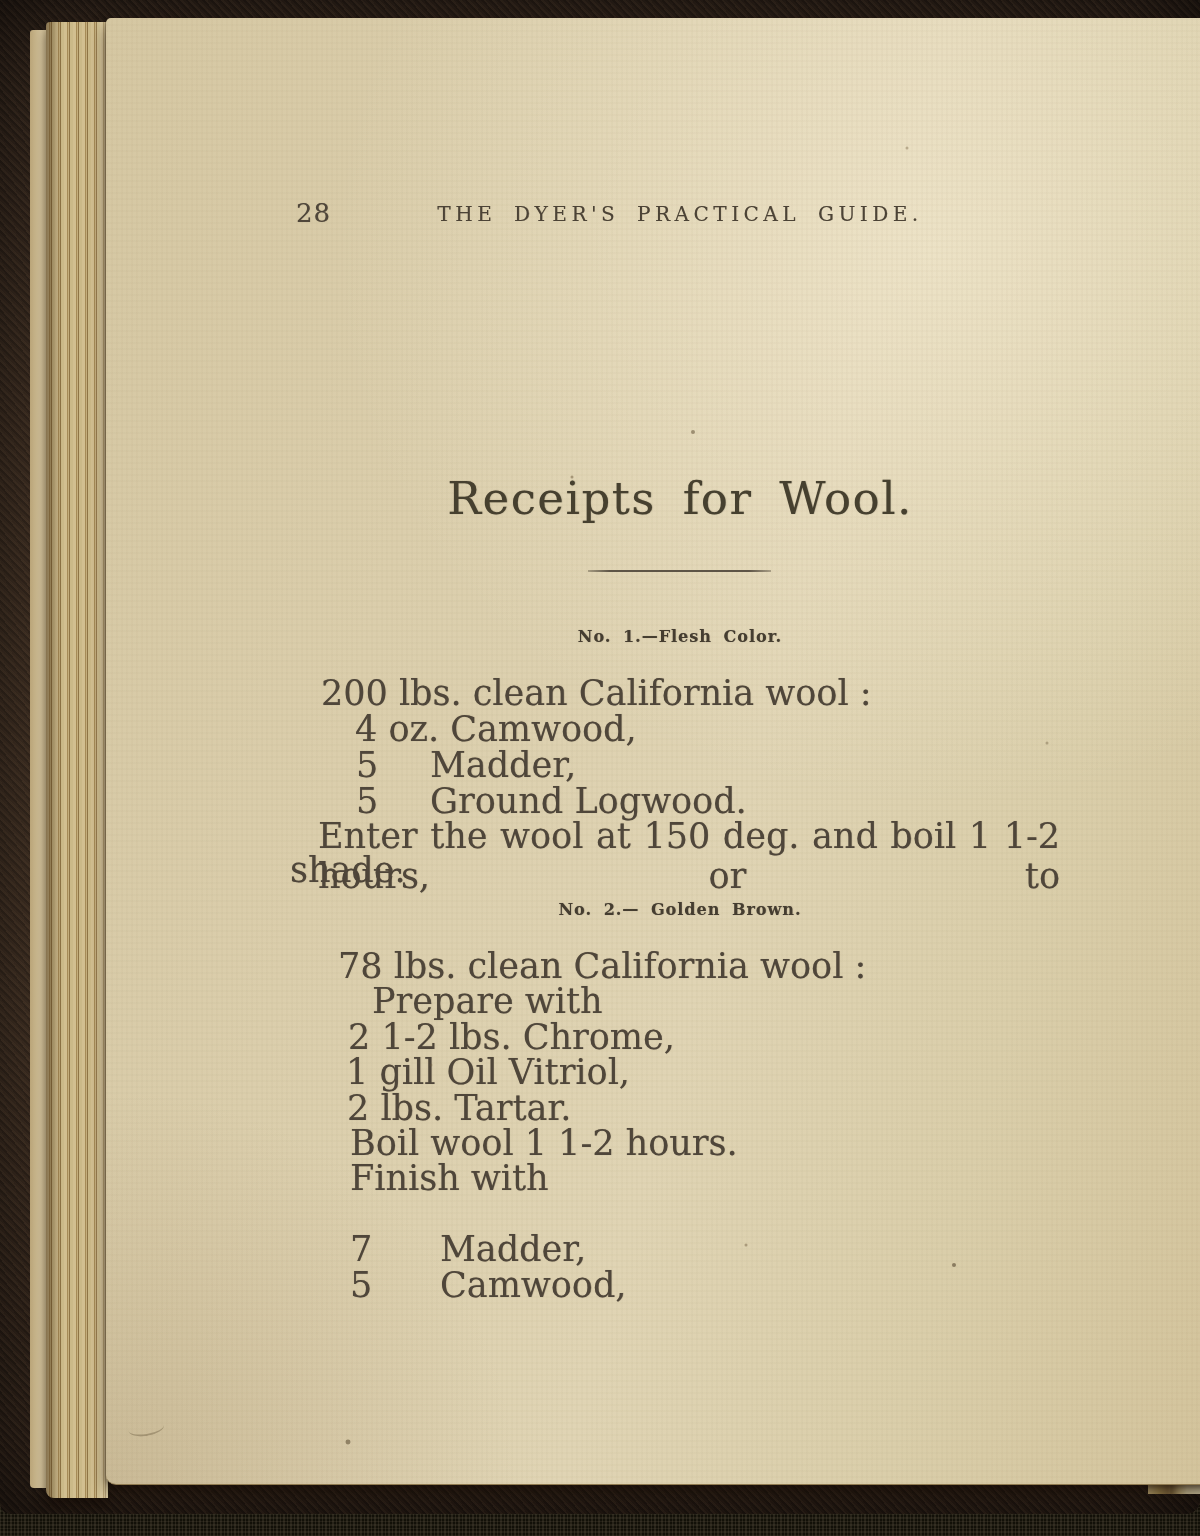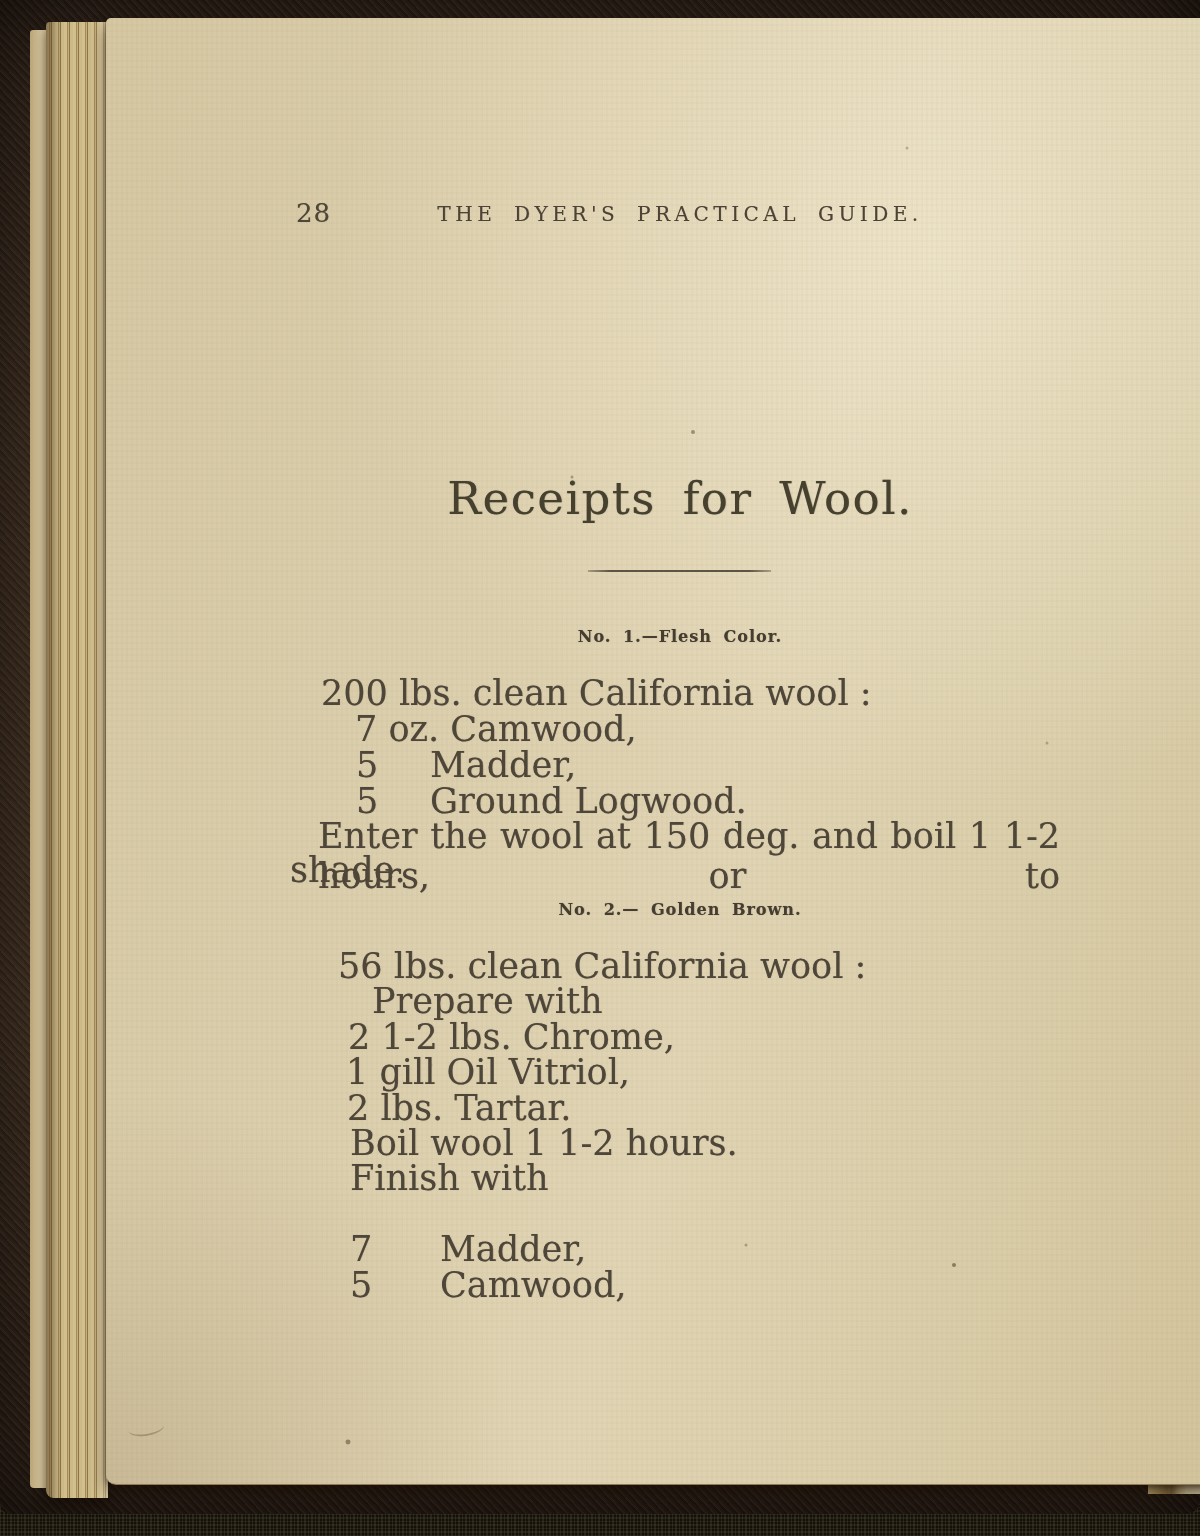--- a/index.html
+++ b/index.html
@@ -136,28 +136,28 @@
 
   <div class="page">
     <div class="folio">28</div>
     <div class="running-head">THE DYER'S PRACTICAL GUIDE.</div>
 
     <div class="title">Receipts for Wool.</div>
     <div class="rule"></div>
 
     <div class="rec-head h1">No. 1.—Flesh Color.</div>
     <div class="line" style="left:215px;top:655px;">200 lbs. clean California wool :</div>
-    <div class="line" style="left:249px;top:691px;">7 oz. Camwood,</div>
+    <div class="line" style="left:249px;top:691px;">4 oz. Camwood,</div>
     <div class="line" style="left:250px;top:727px;"><span class="qcol1">5</span><span>Madder,</span></div>
     <div class="line" style="left:250px;top:763px;"><span class="qcol1">5</span><span>Ground Logwood.</span></div>
     <div class="line just" style="left:212px;top:798px;width:742px;">Enter the wool at 150 deg. and boil 1 1-2 hours, or to</div>
     <div class="line" style="left:184px;top:832px;">shade.</div>
 
     <div class="rec-head h2">No. 2.— Golden Brown.</div>
-    <div class="line" style="left:232px;top:928px;">56 lbs. clean California wool :</div>
+    <div class="line" style="left:232px;top:928px;">78 lbs. clean California wool :</div>
     <div class="line" style="left:246px;top:963px;margin-left:20px;">Prepare with</div>
     <div class="line" style="left:242px;top:999px;">2 1-2 lbs. Chrome,</div>
     <div class="line" style="left:240px;top:1034px;">1 gill Oil Vitriol,</div>
     <div class="line" style="left:241px;top:1070px;">2 lbs. Tartar.</div>
     <div class="line" style="left:244px;top:1105px;">Boil wool 1 1-2 hours.</div>
     <div class="line" style="left:244px;top:1140px;">Finish with</div>
     <div class="line" style="left:244px;top:1211px;"><span class="qcol2">7</span><span>Madder,</span></div>
     <div class="line" style="left:244px;top:1247px;"><span class="qcol2">5</span><span>Camwood,</span></div>
   </div>
 

